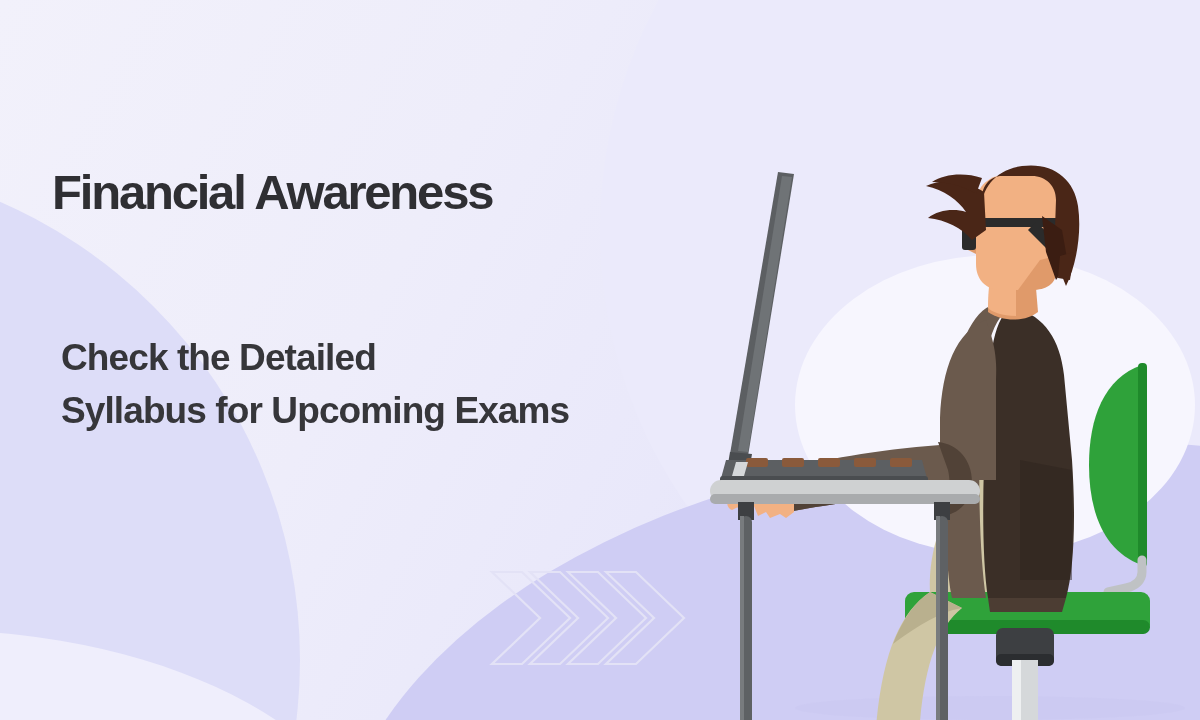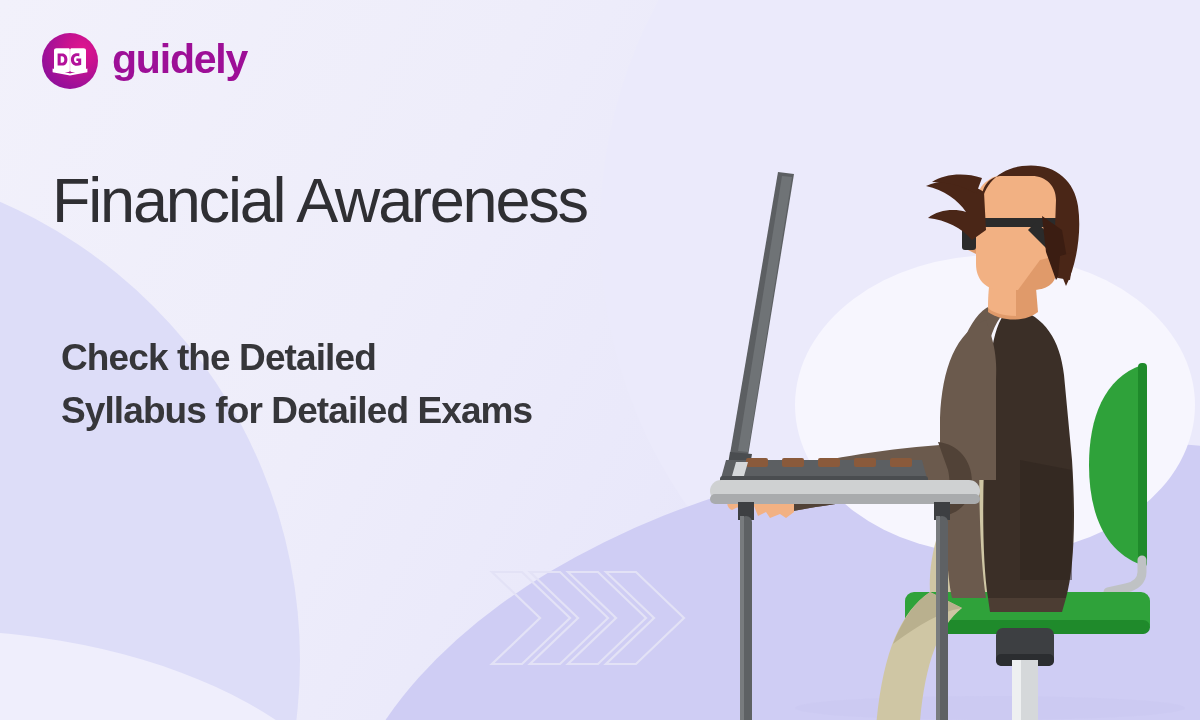--- a/index.html
+++ b/index.html
@@ -100,22 +100,22 @@
     color: #9d0f97;
     line-height: 1;
     padding-bottom: 3px;
   }
 
   
   .headline {
     position: absolute;
     left: 52px;
     top: 168px;
-    font-size: 63px;
-    font-weight: normal;
+    font-size: 49px;
+    font-weight: bold;
     color: #2f2f33;
     letter-spacing: -2.2px;
     line-height: 1.02;
     white-space: nowrap;
   }
   .subhead {
     position: absolute;
     left: 61px;
     top: 332px;
     font-size: 37px;
@@ -150,42 +150,26 @@
 
   <div class="chevrons">
     <svg width="200" height="100" viewBox="0 0 200 100" fill="none" stroke="#e3e2f6" stroke-width="2.2">
       <path d="M4 4 L52 50 L4 96 L34 96 L82 50 L34 4 Z"></path>
       <path d="M42 4 L90 50 L42 96 L72 96 L120 50 L72 4 Z"></path>
       <path d="M80 4 L128 50 L80 96 L110 96 L158 50 L110 4 Z"></path>
       <path d="M118 4 L166 50 L118 96 L148 96 L196 50 L148 4 Z"></path>
     </svg>
   </div>
 
-  <div class="logo">
-    <span class="logo-mark">
-      <svg width="36" height="30" viewBox="0 0 36 30">
-
-        <path d="M2 4.5 C2 3 3 2.2 4.4 2.2 L16.3 2.2 C17.2 2.2 17.9 2.9 17.9 3.8 L17.9 24.6 C17.9 25.4 17.3 26 16.5 26 L3.6 26 C2.7 26 2 25.3 2 24.4 Z" fill="#ffffff"></path>
-        <path d="M34 4.5 C34 3 33 2.2 31.6 2.2 L19.7 2.2 C18.8 2.2 18.1 2.9 18.1 3.8 L18.1 24.6 C18.1 25.4 18.7 26 19.5 26 L32.4 26 C33.3 26 34 25.3 34 24.4 Z" fill="#ffffff"></path>
-
-        <path d="M0.6 22.5 L18 27.6 L35.4 22.5 L35.4 26.2 L18 29.4 L0.6 26.2 Z" fill="#ffffff"></path>
-
-        <path d="M5.6 7.4 L10.2 7.4 C13.4 7.4 15.4 9.8 15.4 13.4 C15.4 17 13.4 19.6 10.2 19.6 L5.6 19.6 Z M8.7 10.2 L8.7 16.8 L9.9 16.8 C11.4 16.8 12.3 15.6 12.3 13.5 C12.3 11.4 11.4 10.2 9.9 10.2 Z" fill="#b4119a"></path>
-
-        <path d="M27.2 10.4 C26.5 10.2 25.9 10.1 25.2 10.1 C23.2 10.1 22 11.4 22 13.5 C22 15.6 23.2 16.9 25 16.9 C25.5 16.9 25.9 16.85 26.2 16.75 L26.2 14.9 L24.4 14.9 L24.4 12.4 L29.2 12.4 L29.2 18.7 C27.9 19.4 26.4 19.8 24.8 19.8 C21.2 19.8 18.9 17.3 18.9 13.5 C18.9 9.7 21.3 7.2 25.1 7.2 C25.9 7.2 26.7 7.3 27.5 7.5 Z" fill="#b4119a"></path>
-      </svg>
-    </span>
-    <span class="logo-word">guidely</span>
-  </div>
 
   <div class="headline">Financial Awareness</div>
 
   <div class="subhead">
     <span class="l2">Check the Detailed</span>
-    <span class="l2">Syllabus for Detailed Exams</span>
+    <span class="l2">Syllabus for Upcoming Exams</span>
   </div>
 
   <div class="illustration">
     <svg width="510" height="560" viewBox="0 0 510 560">
 
       <ellipse cx="300" cy="548" rx="195" ry="12" fill="#cbc9f1" opacity="0.55"></ellipse>
 
       <g>
         <path d="M452 205 C414 218 399 258 399 305 C399 352 414 392 452 405 Z" fill="#2fa23a"></path>
         <rect x="448" y="203" width="9" height="204" rx="4" fill="#1f8a2b"></rect>

